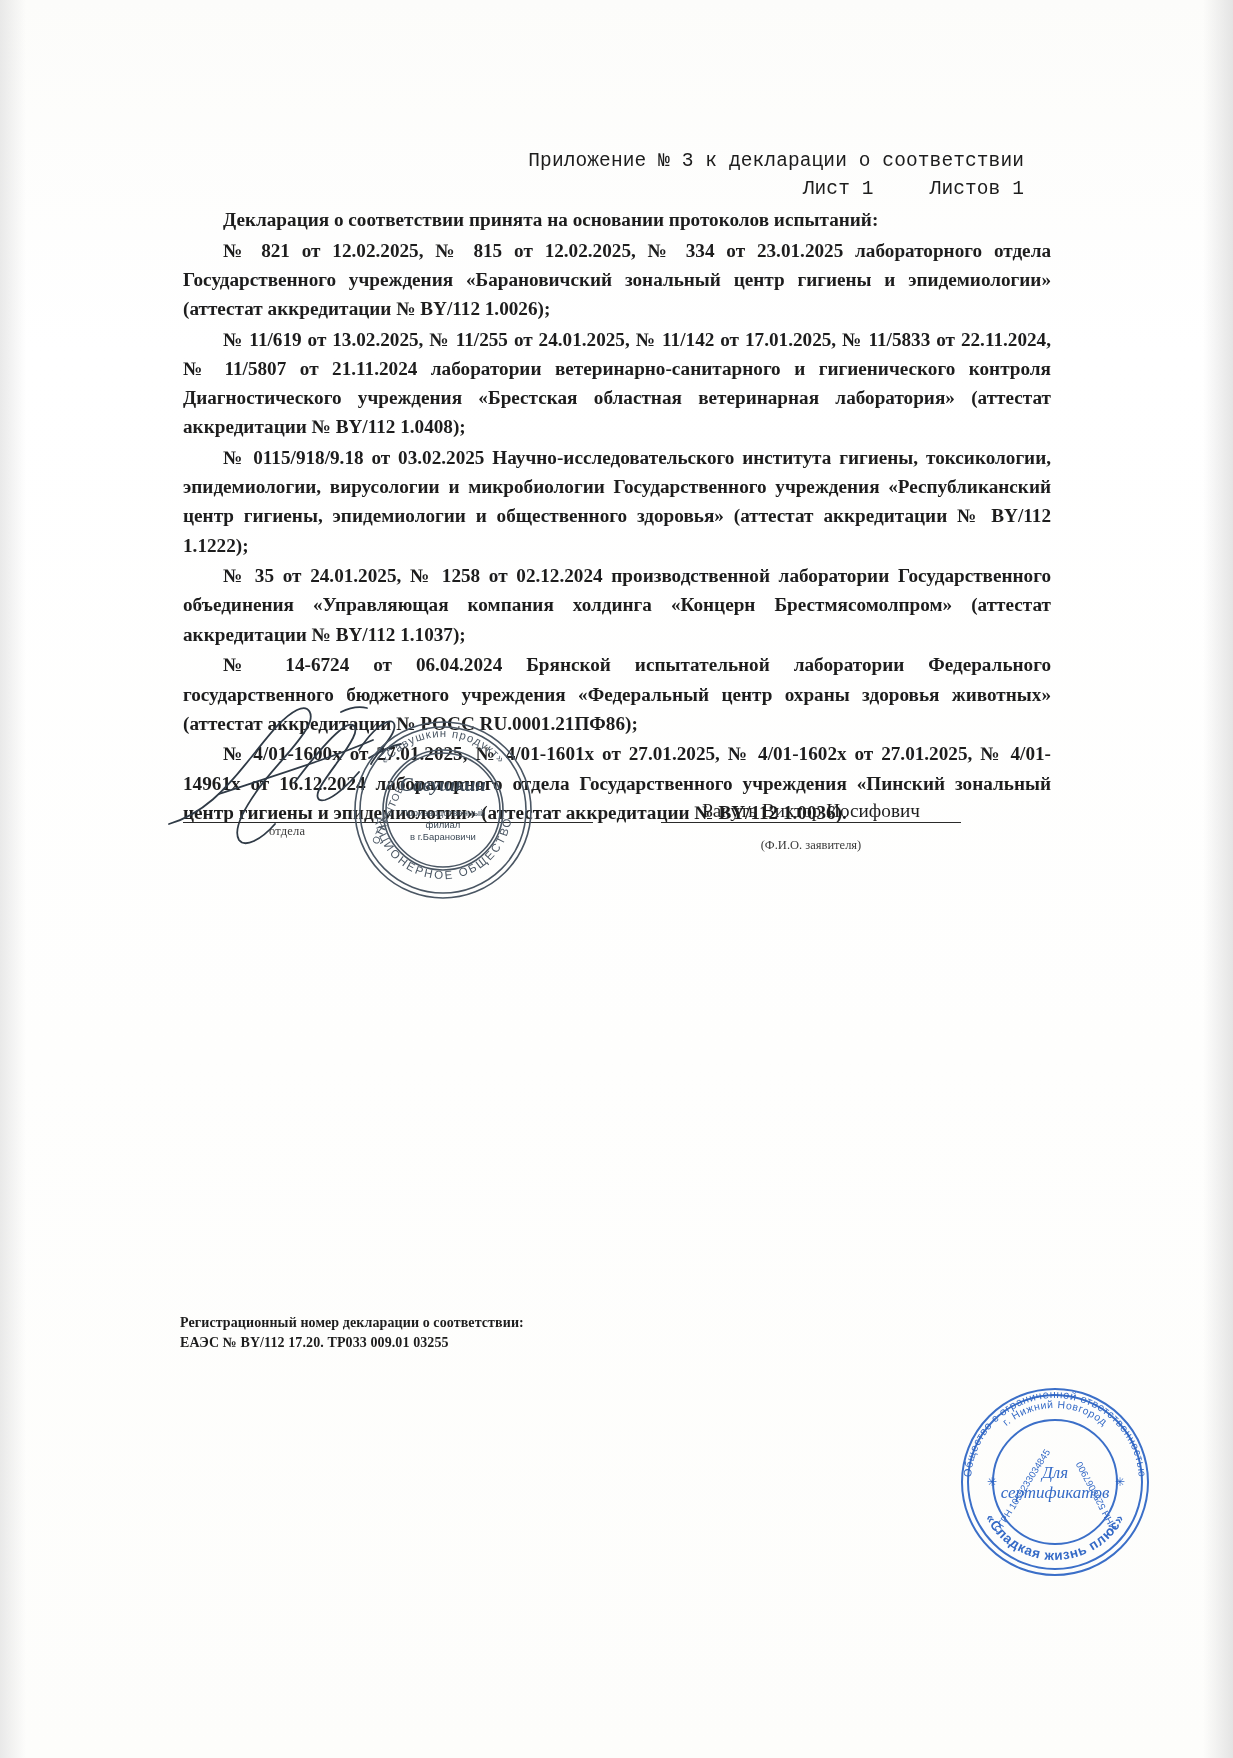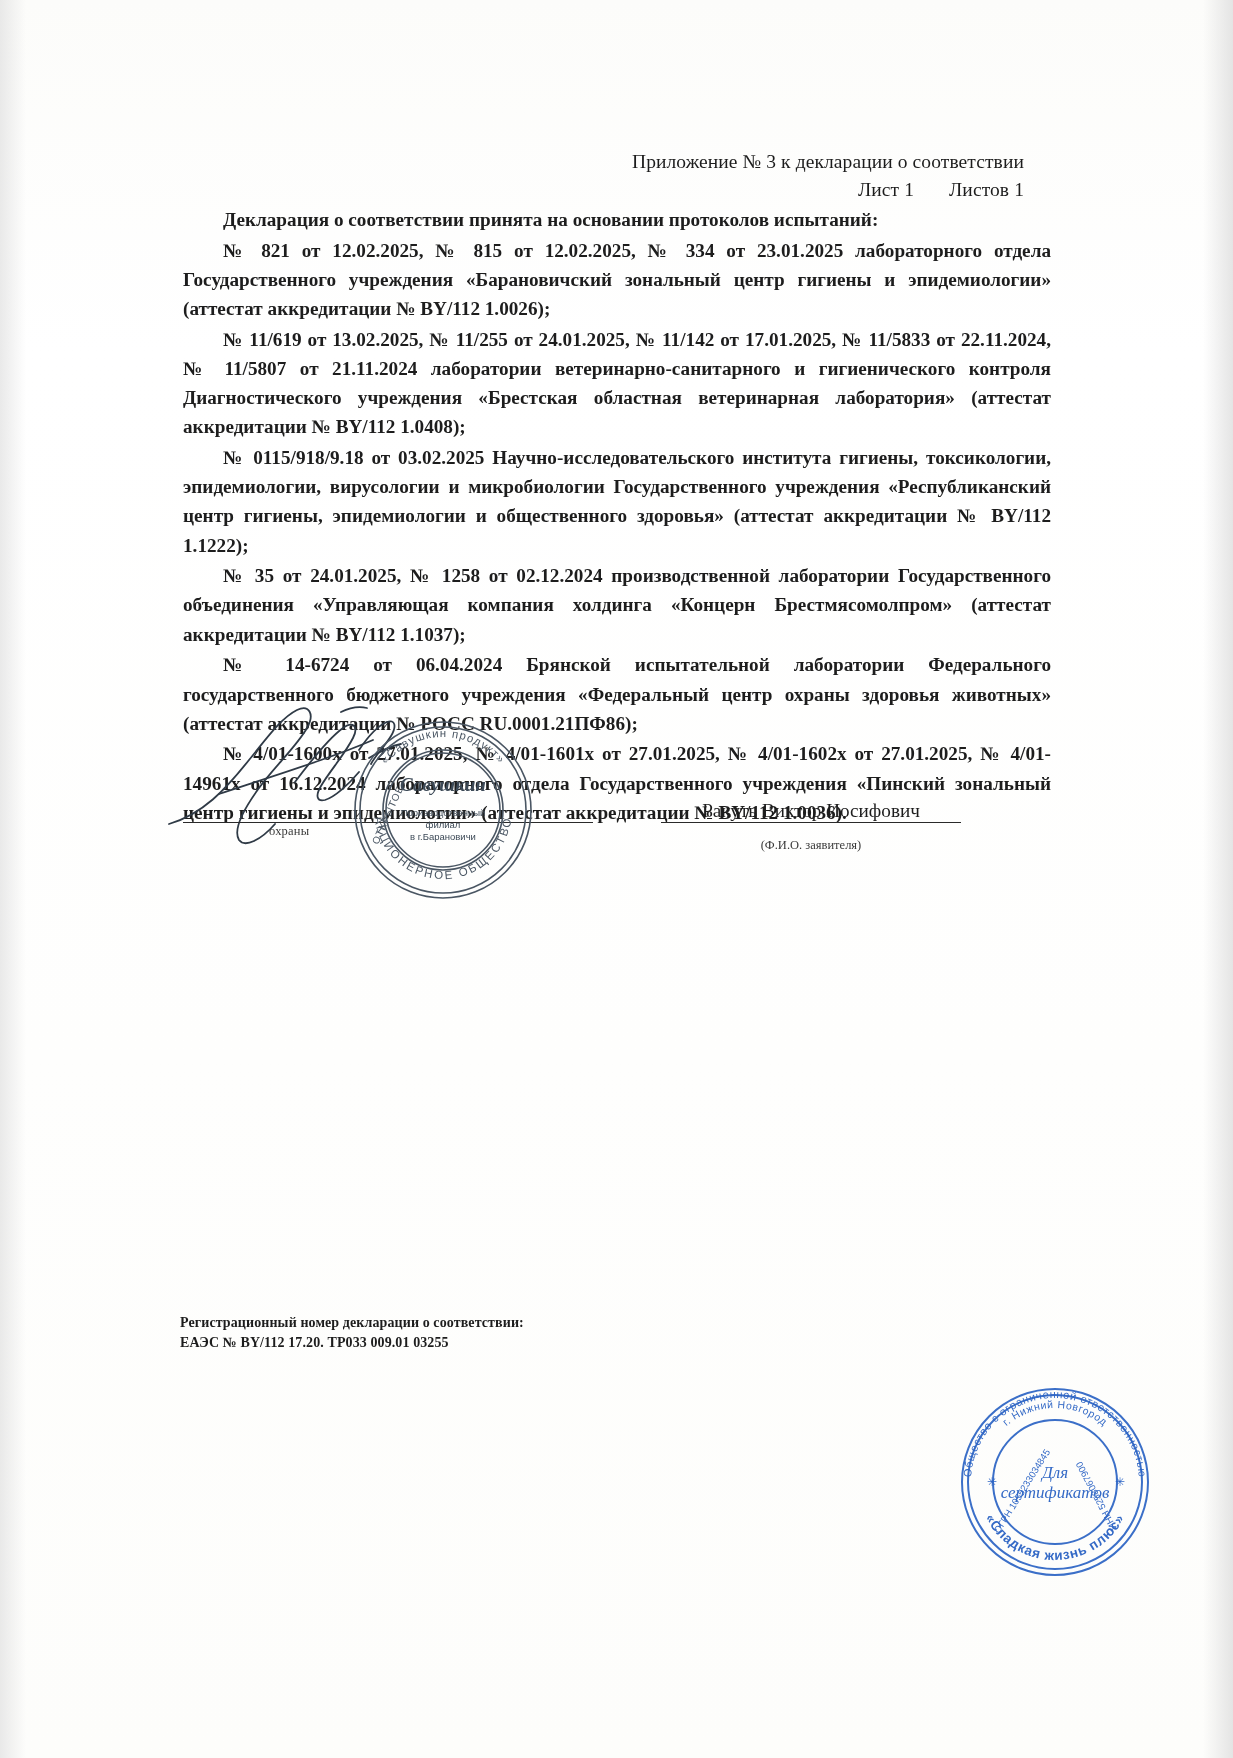--- a/index.html
+++ b/index.html
@@ -47,25 +47,26 @@
   }
 
   .header-block {
     position: absolute;
     right: 209px;
     top: 148px;
     text-align: right;
     font-size: 19.5px;
     line-height: 1.42;
     letter-spacing: 0.1px;
+    font-family: Liberation Mono, monospace;
   }
   .header-line2 {
     display: flex;
     justify-content: flex-end;
-    gap: 35px;
+    gap: 56px;
   }
 
   .body-block {
     position: absolute;
     left: 183px;
     top: 205px;
     width: 868px;
     font-size: 19.2px;
     line-height: 1.52;
     text-align: justify;
@@ -196,21 +197,21 @@
           <path d="M6 126 C 40 116, 62 92, 86 62 C 104 40, 118 20, 134 12 C 146 6, 152 16, 144 30 C 134 48, 112 68, 96 90 C 80 112, 70 132, 76 142 C 82 150, 98 142, 112 126"></path>
           <path d="M56 96 C 86 86, 124 74, 158 62 C 178 55, 196 48, 210 42"></path>
           <path d="M132 84 C 150 60, 166 40, 180 30 C 190 23, 196 28, 190 40 C 182 56, 166 74, 158 88 C 152 98, 154 104, 162 102 C 172 99, 186 86, 196 74"></path>
           <path d="M196 52 C 204 40, 214 28, 224 24 C 232 21, 234 28, 228 38 C 222 48, 212 58, 208 66"></path>
           <path d="M206 60 C 216 54, 228 48, 238 46"></path>
           <path d="M178 14 C 186 10, 196 8, 204 10"></path>
         </g>
       </svg>
 
       <div class="sign-line"></div>
-      <div class="sign-caption">охраны</div>
+      <div class="sign-caption">отдела</div>
 
       <div class="applicant-name">Ракуть Виктор Иосифович</div>
       <div class="applicant-line"></div>
       <div class="applicant-caption">(Ф.И.О. заявителя)</div>
     </div>
 
     <svg class="stamp-round" viewBox="0 0 190 190">
       <defs>
         <path id="arcTop" d="M 22 95 A 73 73 0 0 1 168 95"></path>
         <path id="arcBottom" d="M 26 95 A 69 69 0 0 0 164 95"></path>

